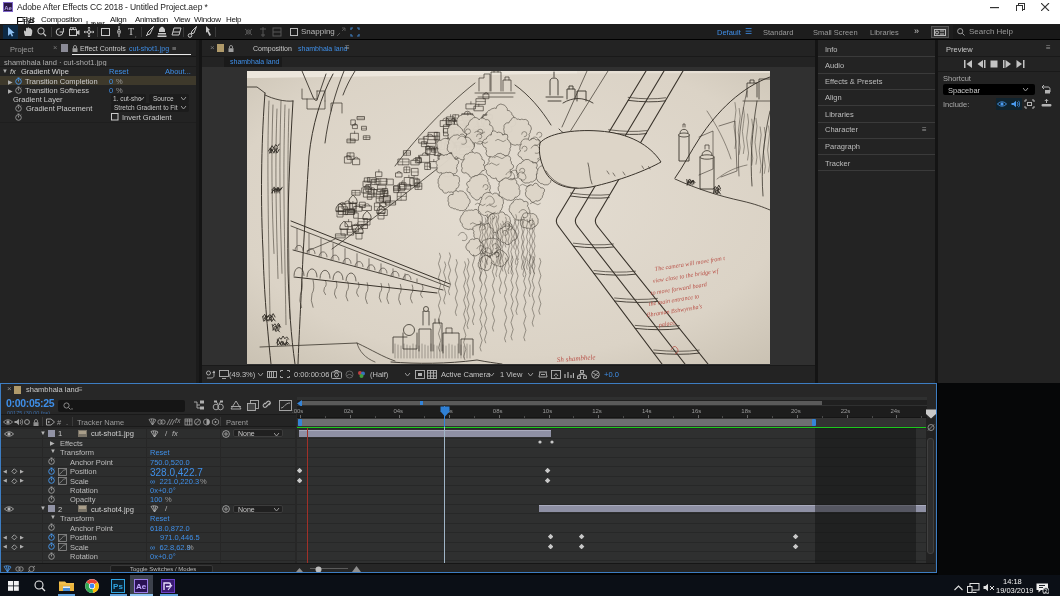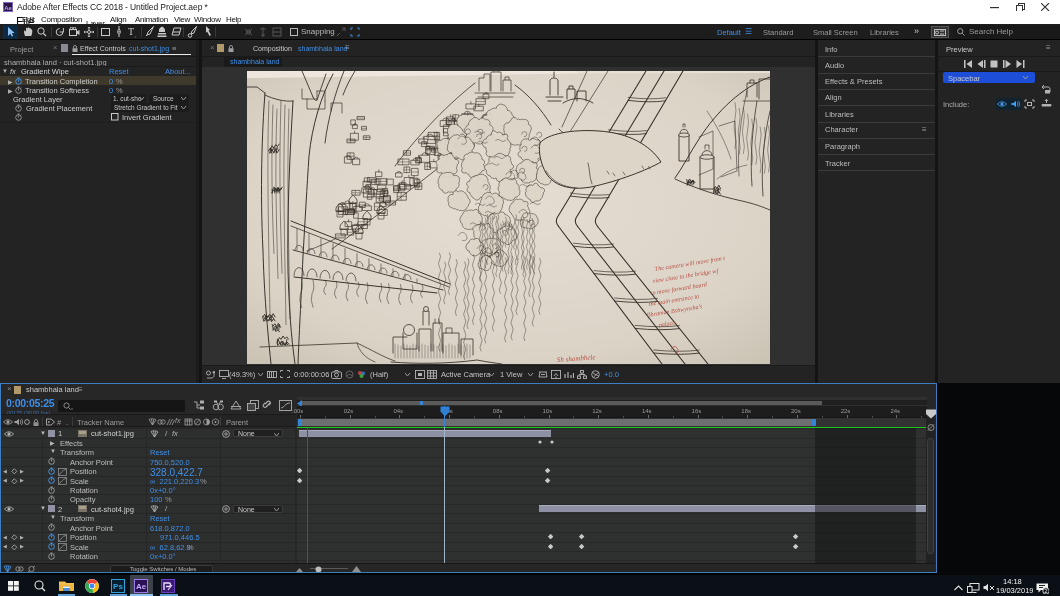--- a/index.html
+++ b/index.html
@@ -983,21 +983,21 @@
     <svg style="position:absolute;left:65px;top:20px;" width="9" height="8" viewBox="0 0 9 8" xmlns="http://www.w3.org/2000/svg">
       <rect x="0" y="0" width="1.5" height="8" fill="#c3c3c3"></rect>
       <path d="M2.5,0 L8,4 L2.5,8 Z" fill="#c3c3c3"></path>
     </svg>
     <svg style="position:absolute;left:78px;top:20px;" width="9" height="8" viewBox="0 0 9 8" xmlns="http://www.w3.org/2000/svg">
       <path d="M0.5,0 L6,4 L0.5,8 Z" fill="#c3c3c3"></path>
       <rect x="7" y="0" width="1.5" height="8" fill="#c3c3c3"></rect>
     </svg>
     <div style="position:absolute;left:0px;top:31px;width:122px;height:1px;background:#191919"></div>
     <div style="position:absolute;left:5px;top:34px;white-space:nowrap;font-size:7.5px;color:#ababab">Shortcut</div>
-    <div style="position:absolute;left:5px;top:32px;width:92px;height:11px;background:#1d4ed8;border-radius:2px">
+    <div style="position:absolute;left:5px;top:44px;width:92px;height:11px;background:#000000;border-radius:2px">
       <div style="position:absolute;left:5px;top:1.5px;white-space:nowrap;font-size:7.5px;color:#c9c9c9">Spacebar</div>
       <svg style="position:absolute;left:80px;top:4px;" width="6" height="4" viewBox="0 0 6 4" xmlns="http://www.w3.org/2000/svg">
         <path d="M0,0 L2.5,3 L5,0" fill="none" stroke="#9a9a9a"></path>
       </svg>
     </div>
     <svg style="position:absolute;left:103px;top:44px;" width="10" height="10" viewBox="0 0 10 10" xmlns="http://www.w3.org/2000/svg">
       <path d="M3,1 L1,3 L3,5" fill="none" stroke="#b3b3b3"></path>
       <path d="M1.5,3 L7,3 C8.5,3 9,4 9,5.5 L9,8" fill="none" stroke="#b3b3b3"></path>
       <rect x="4" y="6" width="5" height="3.5" fill="#b3b3b3"></rect>
     </svg>

